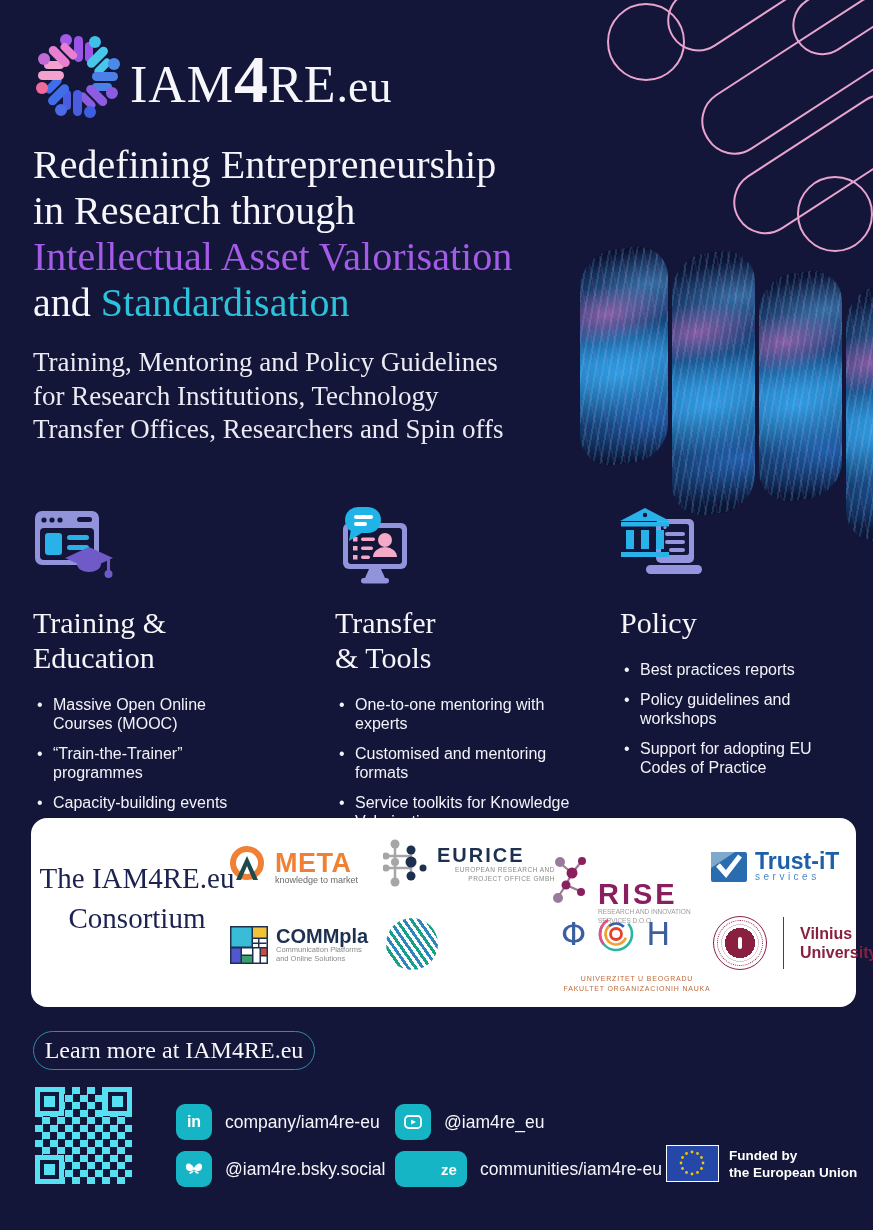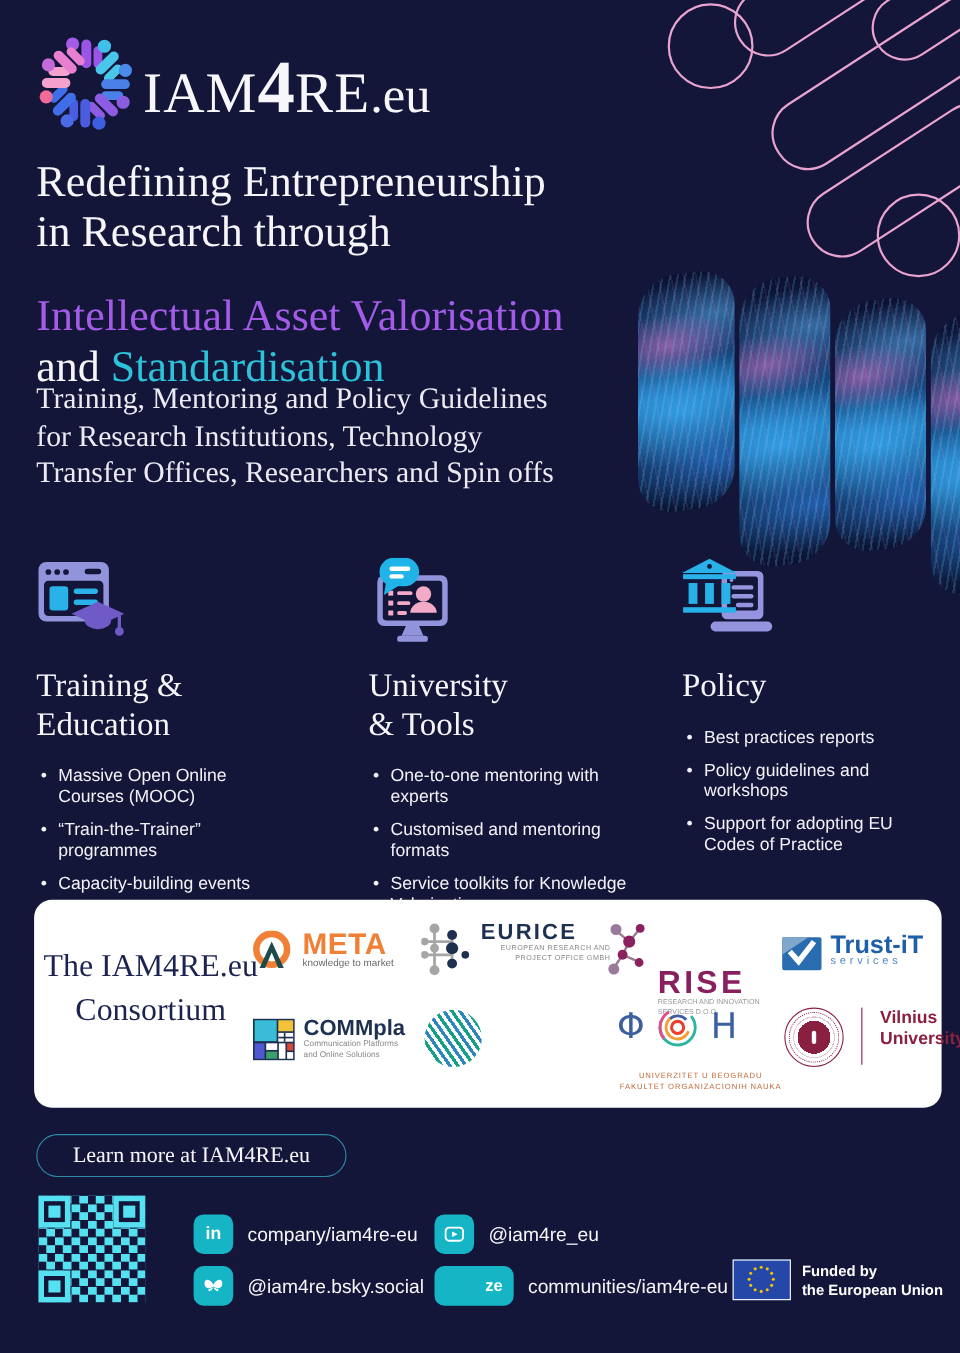--- a/index.html
+++ b/index.html
@@ -16,21 +16,21 @@
   #logo-text .p3{font-size:52px;letter-spacing:1px;}
   #logo-text .p4{font-size:46px;}
 
   
   .capsule{border:2.5px solid #e9a3cf;border-radius:32px;}
   .ring{border:2.5px solid #e9a3cf;border-radius:50%;}
 
   
   #hero-title{left:33px;top:142px;font-size:40px;line-height:46px;color:#f6f5fa;}
   #hero-title .ln{display:block;}
-  .hl-purple{color:#a45ce8;margin-top:30px;}
+  .hl-purple{color:#a45ce8;}
   .hl-cyan{color:#2cc3da;}
   #hero-sub{left:33px;top:346px;width:478px;font-size:27px;line-height:33.5px;color:#eceaf2;}
 
   
   .panel{position:absolute;border-radius:34px;transform:skewY(-7deg);overflow:hidden;
     background:
       radial-gradient(90px 42px at 30% 30%, rgba(230,120,205,.55), transparent 70%),
       radial-gradient(120px 52px at 78% 18%, rgba(95,175,240,.5), transparent 70%),
       radial-gradient(150px 72px at 45% 58%, rgba(56,170,245,.8), transparent 70%),
       radial-gradient(130px 60px at 82% 80%, rgba(45,125,225,.6), transparent 72%),
@@ -48,21 +48,21 @@
   .pillar li{position:relative;padding-left:20px;font-size:16px;line-height:19px;margin-bottom:11px;}
   .pillar li::before{content:"•";position:absolute;left:4px;top:0;font-size:16px;}
   #pillar-1{left:33px;width:232px;}
   #pillar-2{left:335px;width:240px;}
   #pillar-3{left:620px;width:240px;}
 
   
   #card{left:31px;top:818px;width:825px;height:189px;background:#ffffff;border-radius:16px;}
   #card-title{position:absolute;left:6px;top:40px;width:200px;text-align:center;
       color:#1c2350;font-size:29px;line-height:40px;}
-  .partner{position:absolute;display:flex;gap:8px;}
+  .partner{position:absolute;display:flex;align-items:center;gap:8px;}
   .meta-name{color:#f08036;font-size:27px;font-weight:bold;letter-spacing:.5px;line-height:24px;}
   .meta-tag{color:#6a6a6a;font-size:9px;}
   .eur-name{color:#1d3050;font-size:20px;font-weight:bold;letter-spacing:2px;line-height:20px;}
   .eur-tag{color:#8a8a8a;font-size:6.5px;letter-spacing:.5px;text-align:right;line-height:9px;width:118px;}
   .rise-name{color:#8a1f60;font-size:29px;font-weight:bold;letter-spacing:3px;line-height:26px;margin-top:43px;}
   .rise-tag{color:#9a9a9a;font-size:6.5px;line-height:9px;width:110px;}
   .trust-name{color:#1d5fa8;font-size:23px;font-weight:bold;line-height:20px;}
   .trust-tag{color:#4a88c8;font-size:10px;letter-spacing:3.5px;}
   .comm-name{color:#1d3050;font-size:20px;font-weight:bold;line-height:18px;}
   .comm-tag{color:#8a8a8a;font-size:7.5px;line-height:9.5px;}
@@ -75,21 +75,21 @@
   .vil-divider{width:1px;height:52px;background:#8a2040;margin:0 8px;}
   .vil-seal{width:52px;height:52px;border-radius:50%;border:1px solid #8a2040;position:relative;
       background:radial-gradient(circle,#8a2040 0 15px,#ffffff 15px 18px,rgba(138,32,64,.25) 18px 19px,#fff 19px);}
   .vil-seal::before{content:"";position:absolute;inset:3px;border:1px dotted #8a2040;border-radius:50%;}
   .vil-seal::after{content:"";position:absolute;left:24px;top:20px;width:4px;height:12px;background:#fff;border-radius:2px;}
   .astp-circle{width:52px;height:52px;border-radius:50%;
       background:repeating-linear-gradient(55deg,#16a085 0 3px,#ffffff 3px 6px,#2e86c1 6px 9px,#ffffff 9px 12px);}
 
   
   #learn-more{left:33px;top:1031px;width:280px;height:37px;border:1.5px solid #2e8ca8;border-radius:21px;
-      color:#f6f5fa;font-size:20px;display:flex;align-items:center;justify-content:center;background:transparent;}
+      color:#f6f5fa;font-size:24px;display:flex;align-items:center;justify-content:center;background:transparent;}
   #qr{left:35px;top:1087px;width:97px;height:97px;
       background:repeating-conic-gradient(#56e1f2 0% 25%, transparent 0% 50%) 0 0/15px 15px;}
   .finder{position:absolute;width:29px;height:29px;background:#131638;border:5px solid #56e1f2;box-sizing:border-box;}
   .finder::after{content:"";position:absolute;left:4px;top:4px;width:11px;height:11px;background:#56e1f2;}
   .social{position:absolute;display:flex;align-items:center;gap:13px;color:#f6f5fa;font-size:17.5px;}
   .sicon{width:36px;height:36px;border-radius:9px;background:#16b5c6;display:flex;
          align-items:center;justify-content:center;color:#ffffff;font-weight:bold;font-size:16px;}
   #eu-flag{left:666px;top:1145px;width:53px;height:37px;background:#2547a8;border:1.5px solid #ffffff;box-sizing:border-box;}
   #eu-text{left:729px;top:1147px;color:#ffffff;font-size:13.5px;font-weight:bold;line-height:17px;}
 </style>
@@ -204,21 +204,21 @@
     <rect x="18" y="48" width="4.5" height="4.5" fill="#f2aac6"></rect>
       <rect x="26" y="48.5" width="9" height="3.5" rx="1.7" fill="#f2aac6"></rect>
     <polygon points="34,62 46,62 50,71 30,71" fill="#9193db"></polygon>
     <rect x="26" y="71" width="28" height="5.5" rx="2.7" fill="#9193db"></rect>
     <rect x="10" y="0" width="36" height="26" rx="13" fill="#1fb3e8"></rect>
     <polygon points="16,22 30,24 14,34" fill="#1fb3e8"></polygon>
     <rect x="19" y="8" width="19" height="4" rx="2" fill="#ffffff"></rect>
     <rect x="19" y="15" width="13" height="4" rx="2" fill="#ffffff"></rect>
   </svg>
   <h2>
-      <span style="display:block">University</span>
+      <span style="display:block">Transfer</span>
       <span style="display:block">&amp; Tools</span>
     </h2>
   <ul>
     <li>One-to-one mentoring with experts</li>
     <li>Customised and mentoring formats</li>
     <li>Service toolkits for Knowledge Valorisation</li>
   </ul>
 </div>
 
 <div id="pillar-3" class="pillar">

